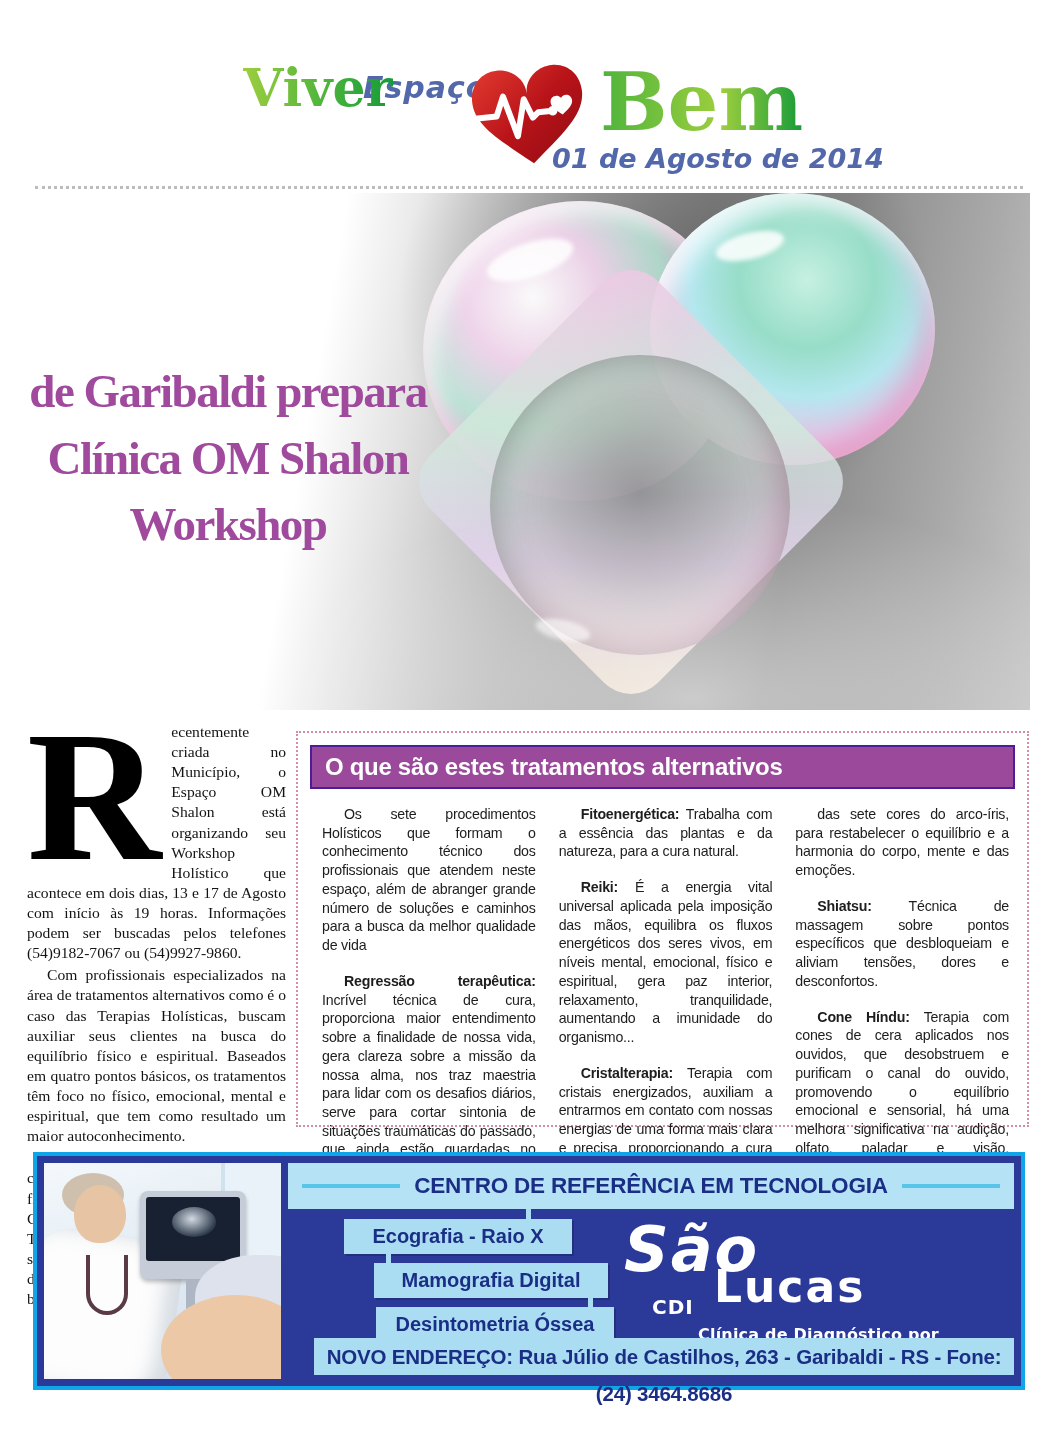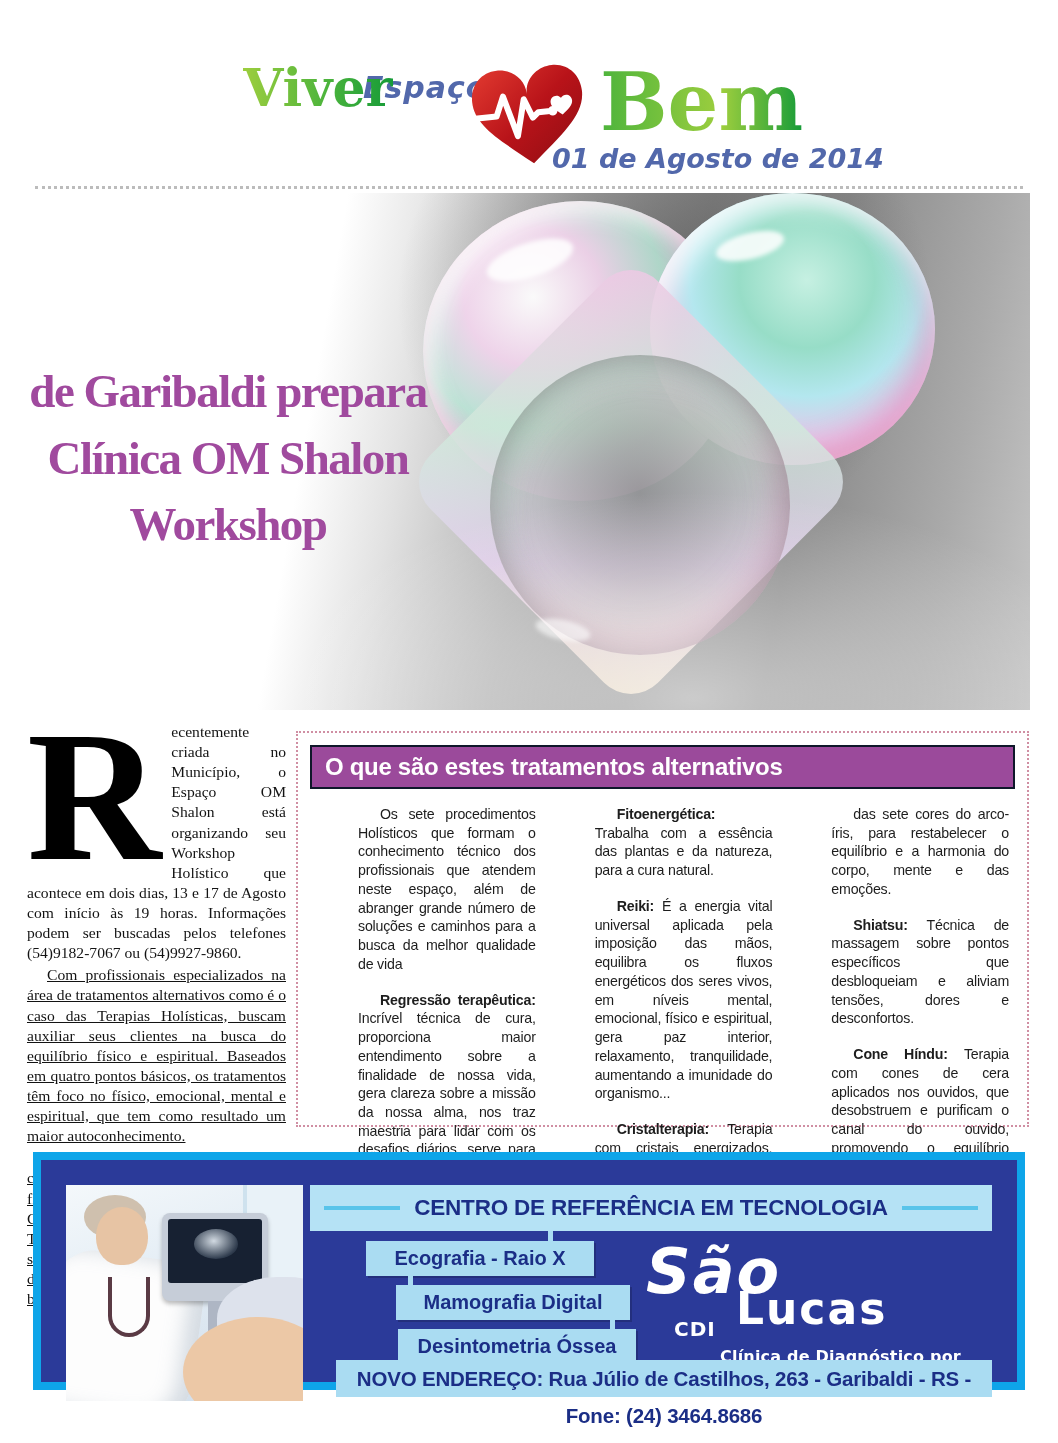--- a/index.html
+++ b/index.html
@@ -51,38 +51,38 @@
   .hb-glint{position:absolute;border-radius:50%;background:rgba(255,255,255,.85);filter:blur(2px);}
 
   
   .article-title{position:absolute;left:16px;top:358px;width:424px;text-align:center;z-index:3;
     font-family:"Liberation Serif",serif;font-weight:bold;font-size:47px;line-height:1.42;
     color:#a04a9e;letter-spacing:-1.5px;}
   .article-body{position:absolute;left:27px;top:722px;width:259px;
     font-family:"Liberation Serif",serif;font-size:15.6px;line-height:1.29;color:#131313;
     text-align:justify;}
   .article-body p{margin:0 0 2px 0;}
-  .article-body p.indent{text-indent:20px;text-decoration:underline;}
+  .article-body p.indent{text-indent:20px;}
   .dropcap{float:left;font-family:"Liberation Serif",serif;font-weight:bold;font-size:186px;
     line-height:.74;margin:6px 10px 0 0;color:#000;}
 
   
   .treat-box{position:absolute;left:296px;top:731px;width:733px;height:396px;
     border:2px dotted #d08fa3;box-sizing:border-box;background:#fff;}
-  .treat-banner{margin:12px 12px 0 12px;height:44px;background:#9b4a9b;border:2px solid #0f172a;
+  .treat-banner{margin:12px 12px 0 12px;height:44px;background:#9b4a9b;border:2px solid #4c1d95;
     box-sizing:border-box;line-height:40px;padding-left:13px;color:#ffffff;
     font-family:"Liberation Sans",sans-serif;font-weight:bold;font-size:24px;letter-spacing:-.3px;}
   .treat-cols{display:flex;gap:23px;margin:16px 18px 0 24px;}
   .treat-col{width:218px;font-family:"Liberation Sans",sans-serif;font-size:14.2px;
-    line-height:1.32;color:#1d1d1d;text-align:justify;letter-spacing:-.2px;margin-left:36px;}
+    line-height:1.32;color:#1d1d1d;text-align:justify;letter-spacing:-.2px;}
   .treat-col p{margin:0 0 17px 0;text-indent:22px;}
 
   
   .ad{position:absolute;left:33px;top:1152px;width:992px;height:238px;box-sizing:border-box;
-    border:8px solid #0ea5e9;background:#2b3a99;display:flex;padding:25px;}
+    border:4px solid #0ea5e9;background:#2b3a99;display:flex;padding:7px;}
   .ad-photo{position:relative;width:237px;height:216px;overflow:hidden;flex:none;
     background:linear-gradient(160deg,#f4f8fb 0%,#e2ecf4 45%,#cfdcea 100%);}
   .adp-curtain{position:absolute;right:-14px;top:0;width:70px;height:140px;background:#e9f2f8;
     border-left:4px solid #cfe2ee;}
   .adp-doctor-body{position:absolute;left:-18px;top:70px;width:150px;height:160px;border-radius:40px;
     background:#fdfdfd;box-shadow:inset -14px 0 20px rgba(160,175,190,.45);transform:rotate(8deg);}
   .adp-doctor-head{position:absolute;left:30px;top:22px;width:52px;height:58px;border-radius:50% 50% 46% 46%;
     background:#e7c4a4;}
   .adp-doctor-hair{position:absolute;left:18px;top:10px;width:62px;height:44px;border-radius:50%;
     background:#cfc0ae;}

